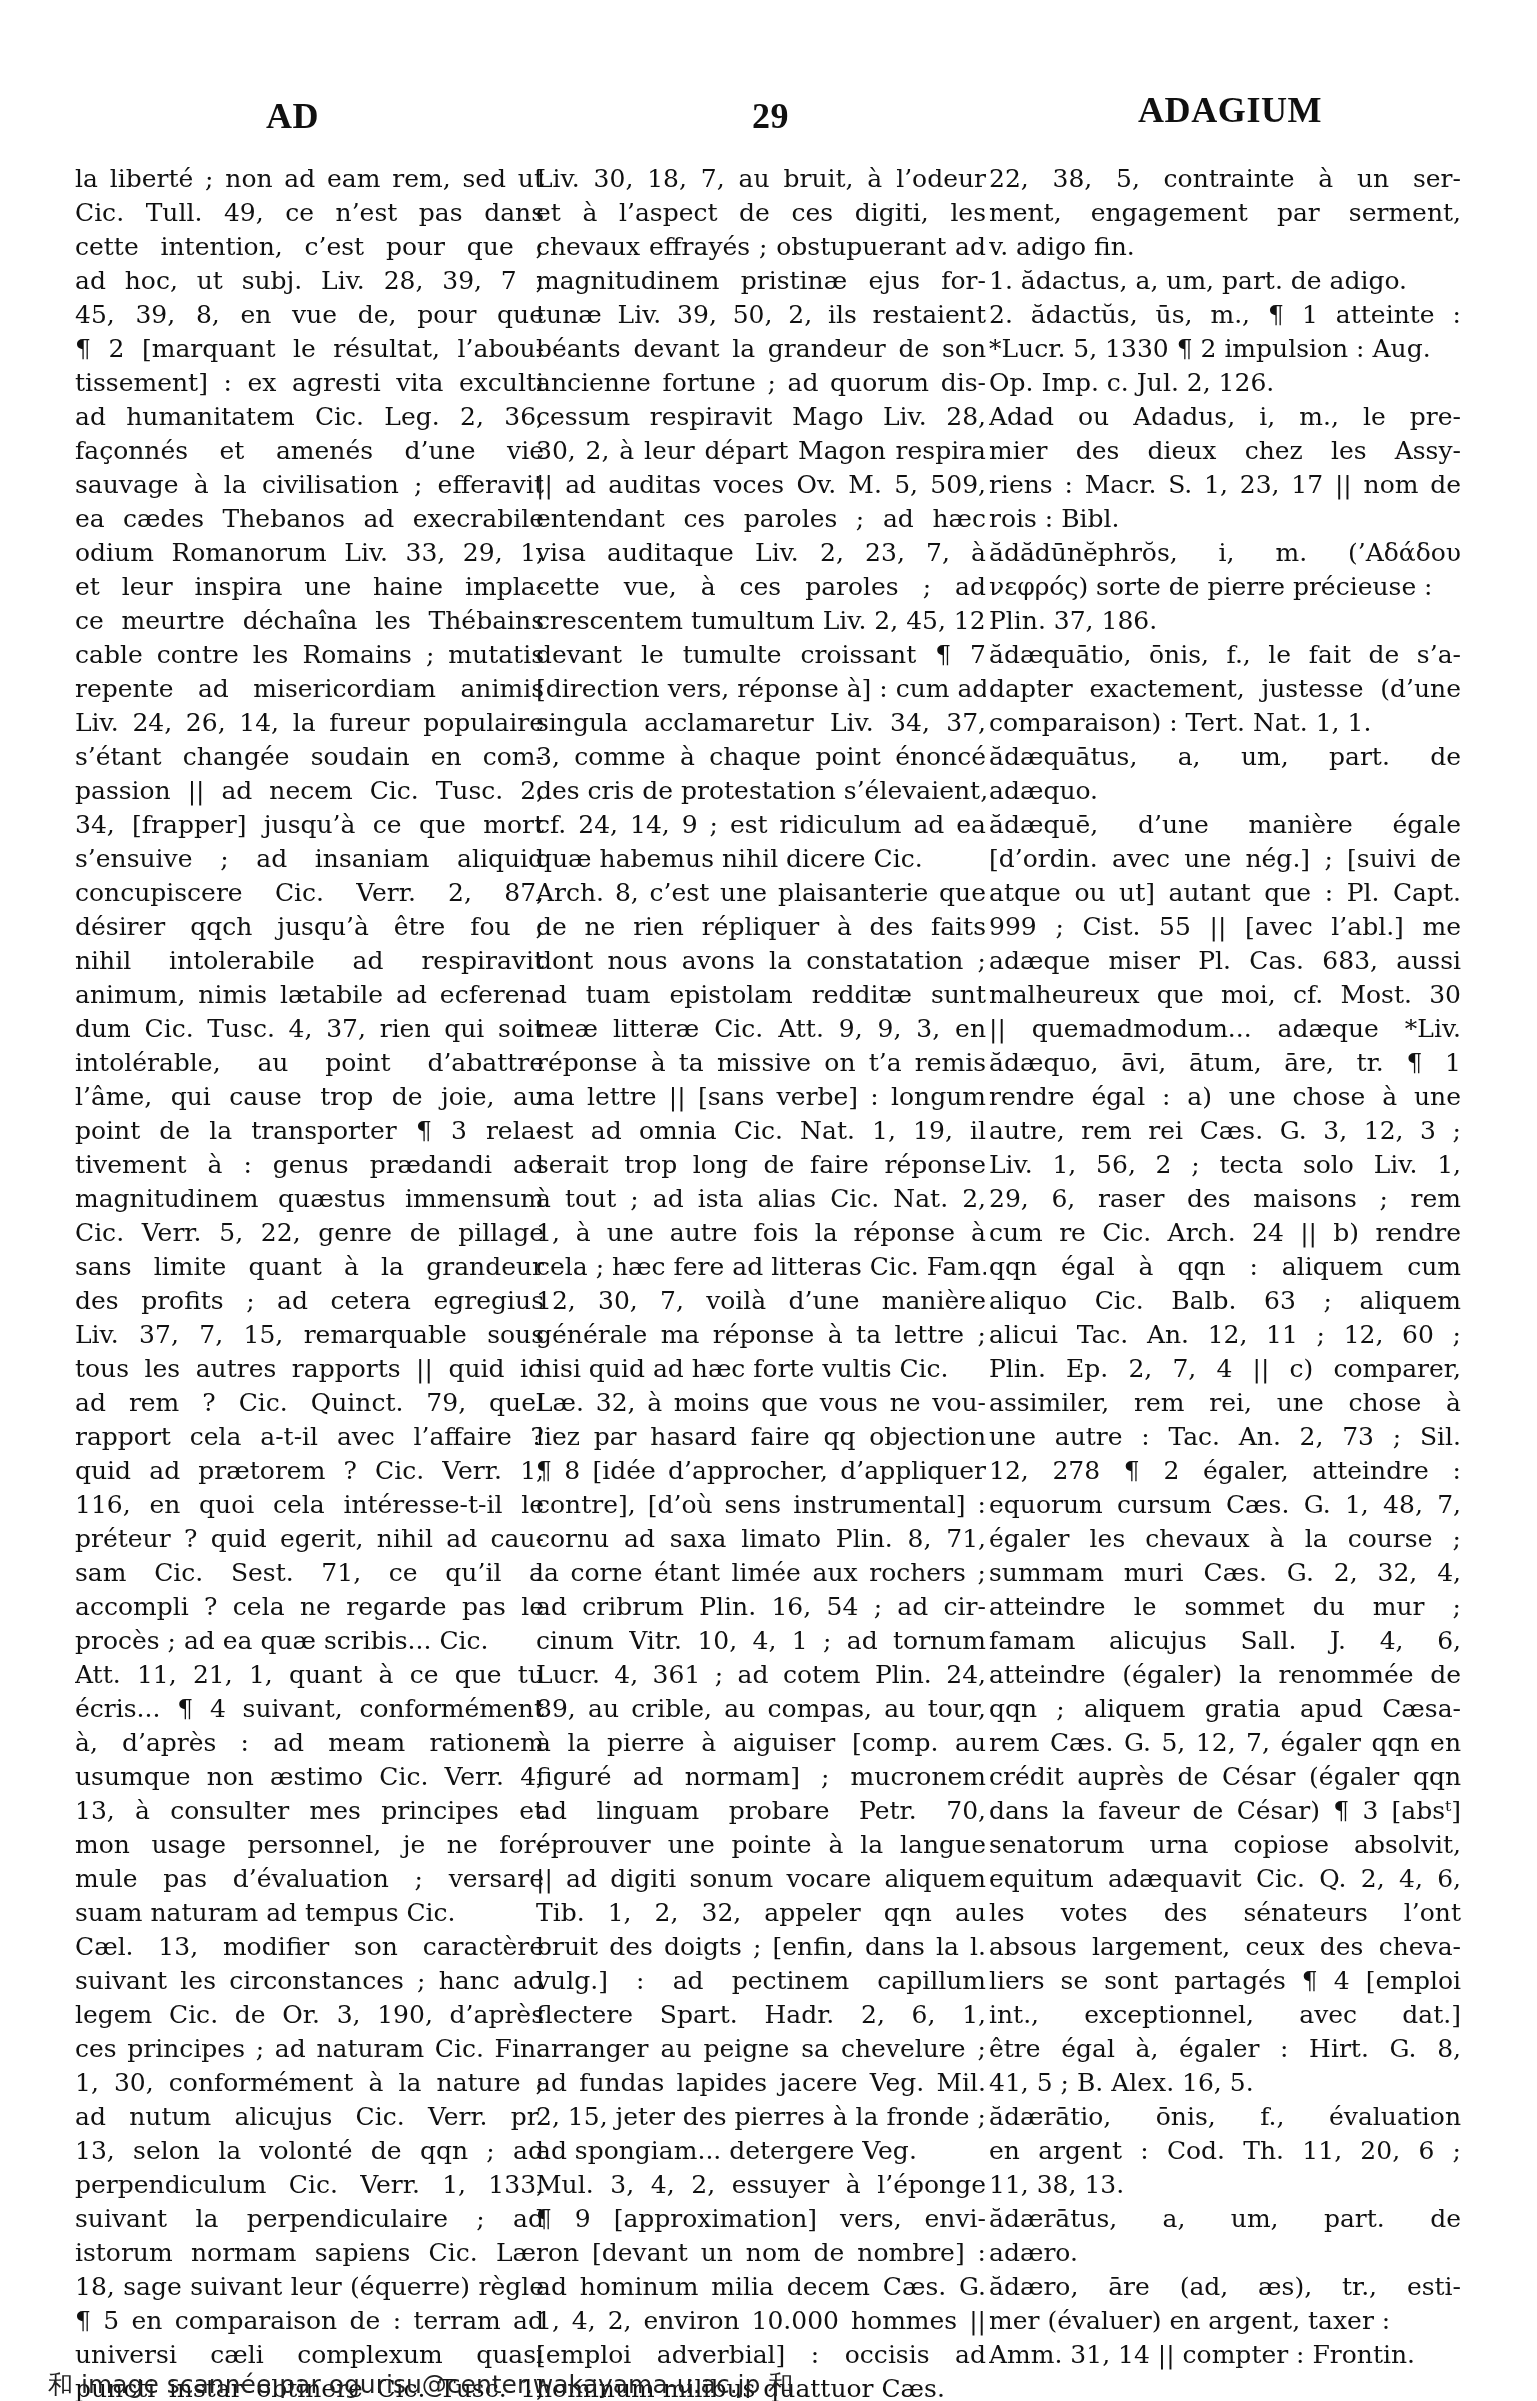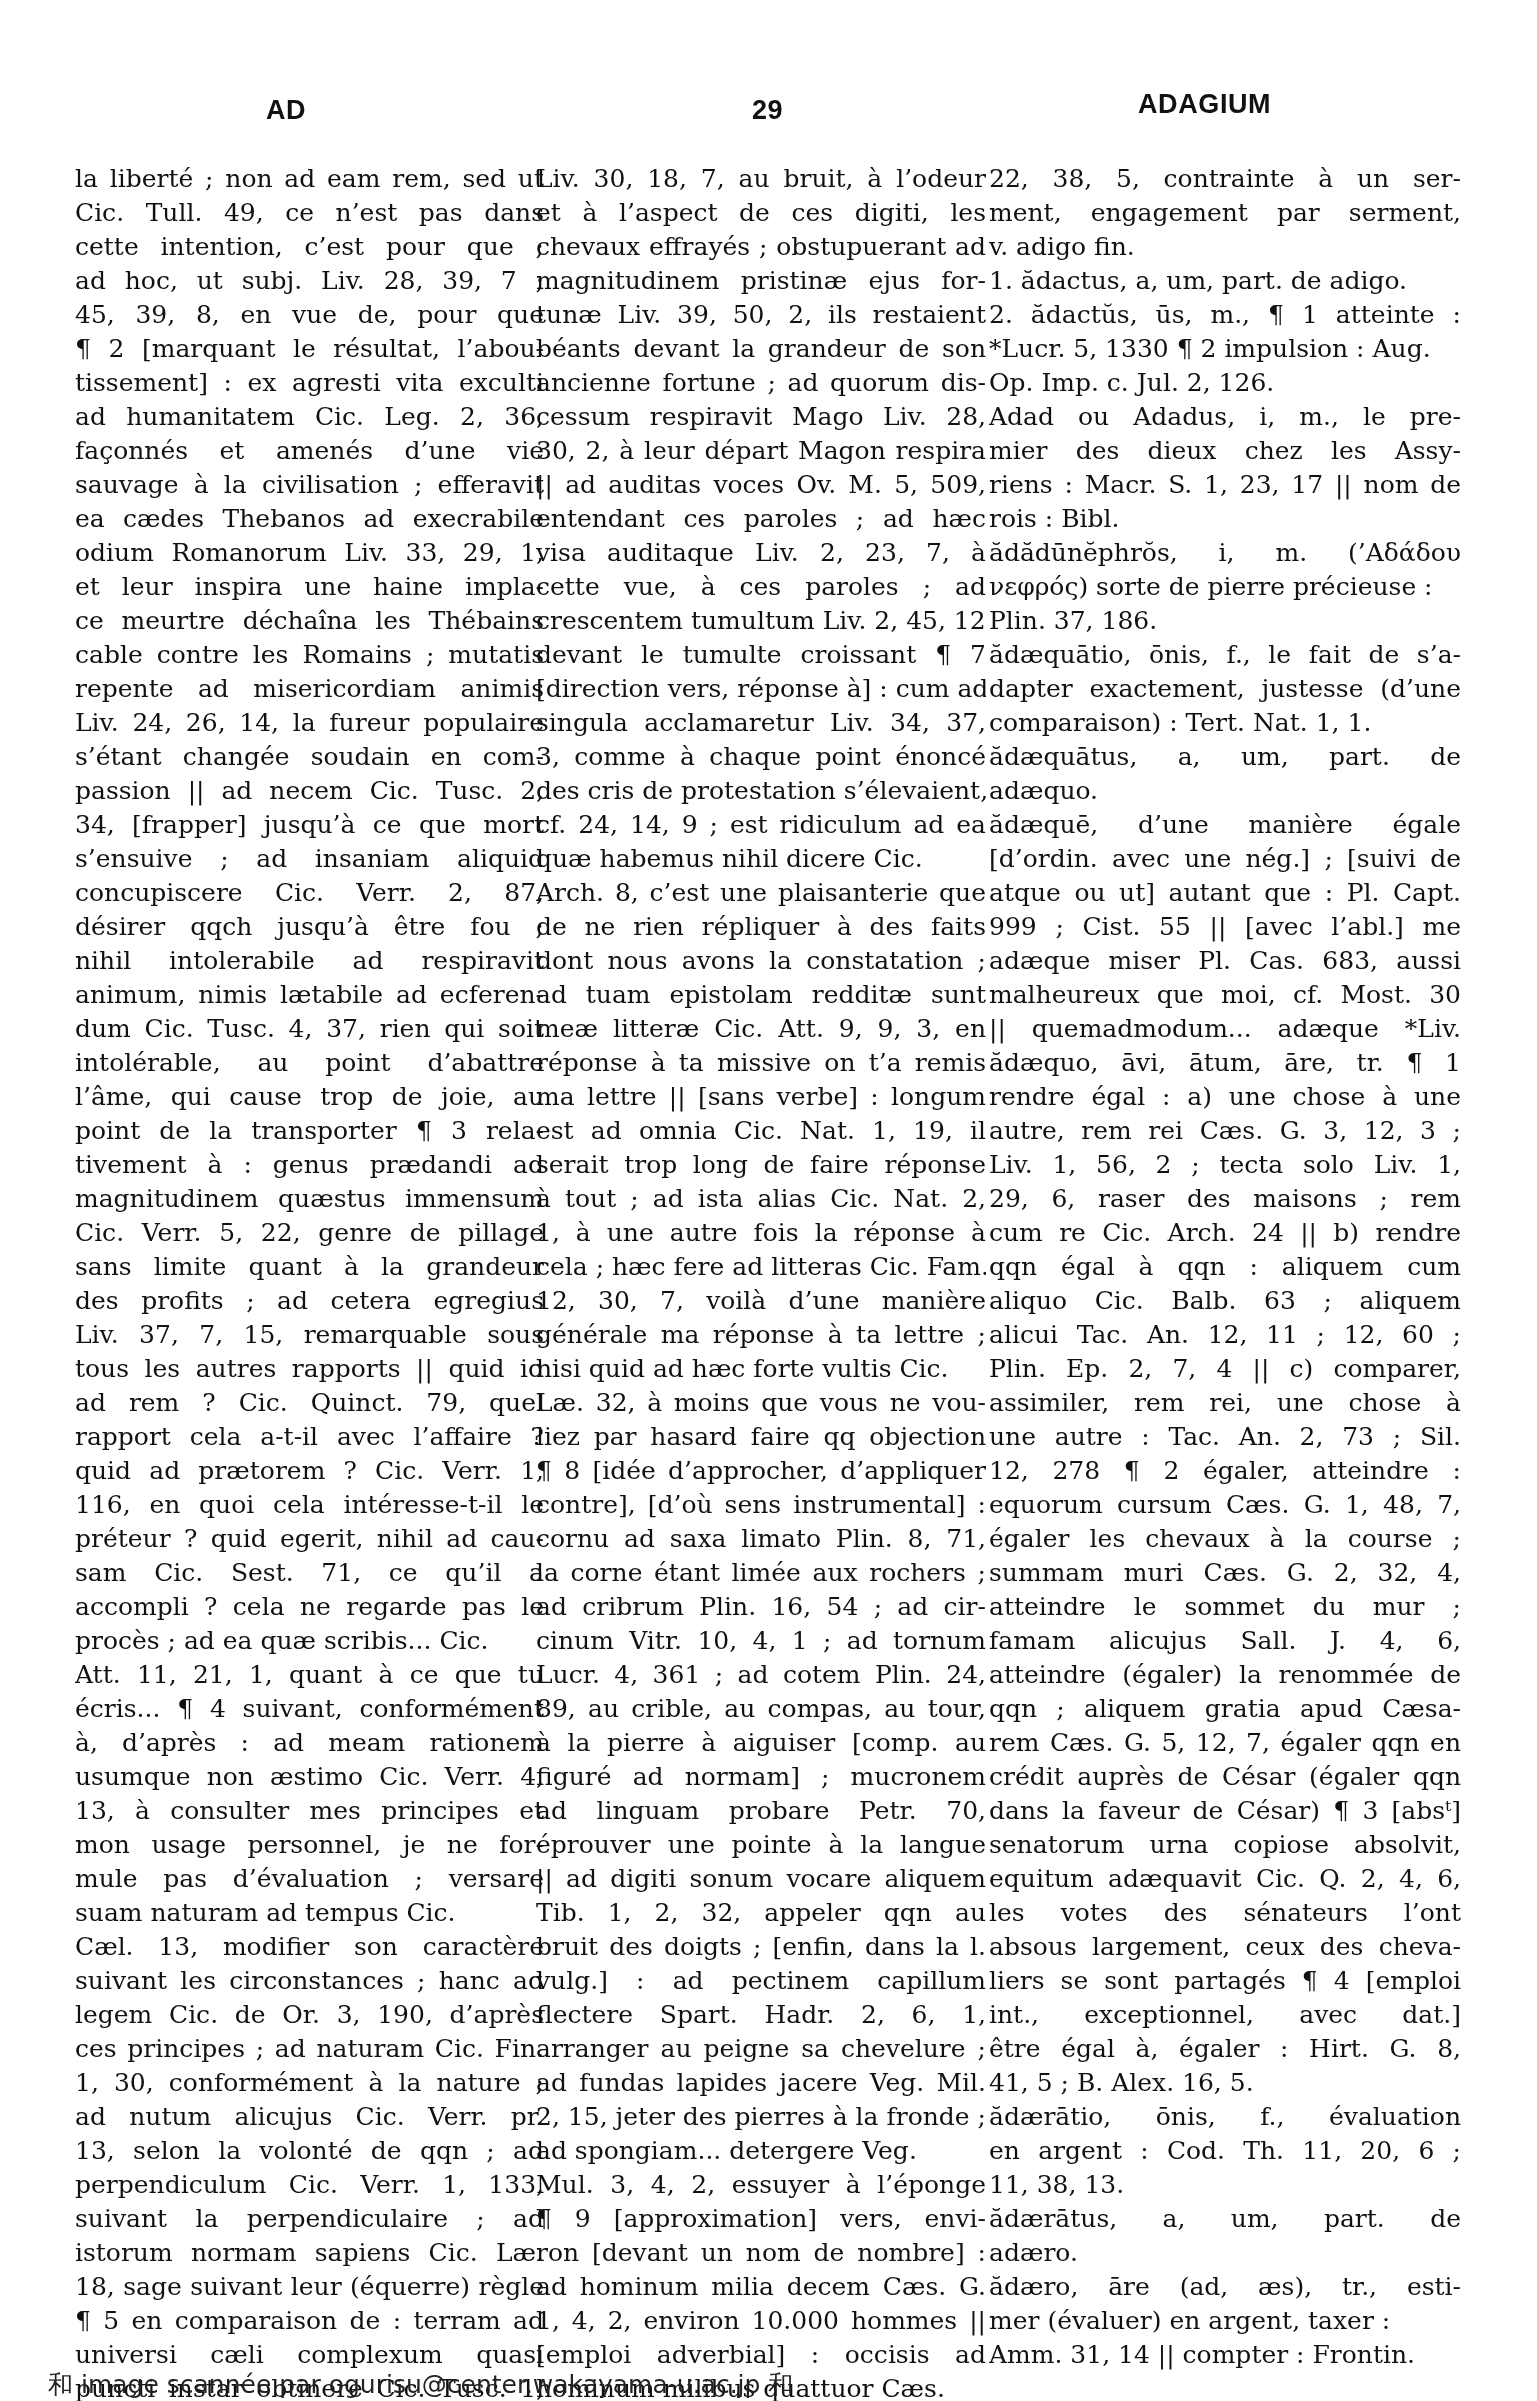--- a/index.html
+++ b/index.html
@@ -1,20 +1,20 @@
 <!DOCTYPE html>
 <html style="font-size:10px"><head>
 <meta charset="utf-8">
 <style>
   html, body { margin: 0; padding: 0; background: #ffffff; }
   body { width: 1537px; height: 2401px; position: relative; overflow: hidden;
          font-family: "DejaVu Serif", "Liberation Serif", serif; color: #111; }
   .header { position: absolute; top: 95px; left: 0; width: 1537px; height: 57px; }
-  .hdr { position: absolute; font-family: Liberation Sans, sans-serif; font-weight: bold;
-         font-size: 27px; letter-spacing: 0.6px; }
+  .hdr { position: absolute; font-family: Liberation Serif, serif; font-weight: bold;
+         font-size: 36px; letter-spacing: 0.6px; }
   .hdr-left { left: 266px; top: 0; }
   .hdr-center { left: 752px; top: 0; }
   .hdr-right { left: 1138px; top: -6.3px; }
   .col { position: absolute; top: 162px; width: 469px; }
   .col-1 { left: 75px; }
   .col-2 { left: 536px; width: 450px; }
   .col-3 { left: 989px; width: 472px; }
   .line { font-size: 25px; line-height: 34px; height: 34px; white-space: nowrap;
           text-align: justify; text-align-last: justify; overflow: hidden; }
   .line.last { text-align-last: left; }

